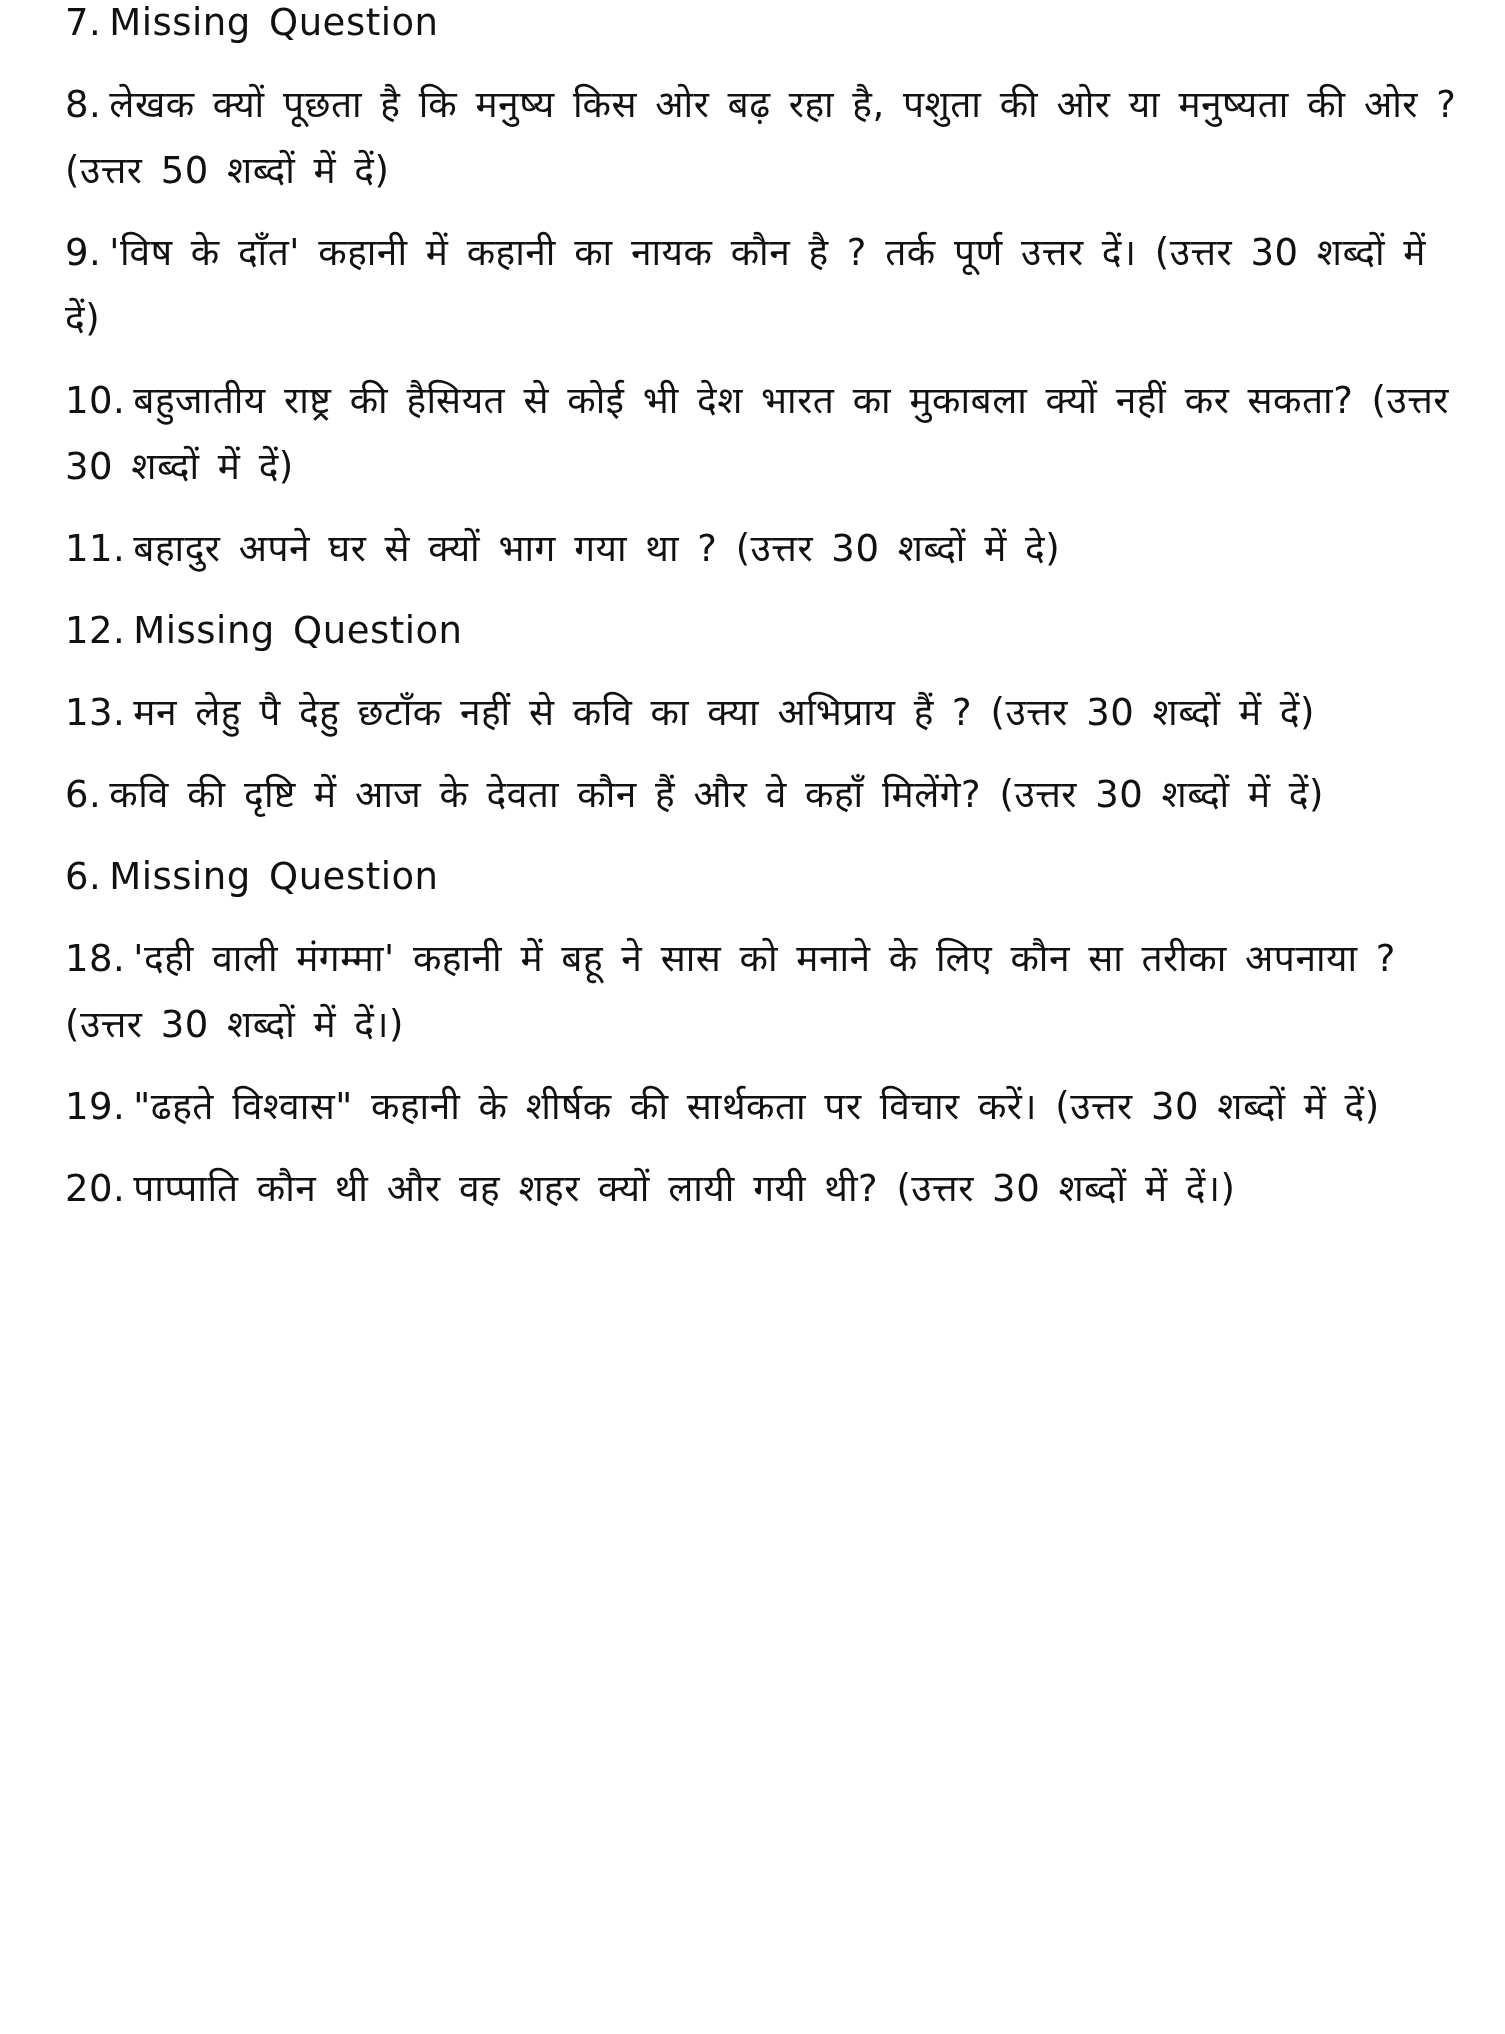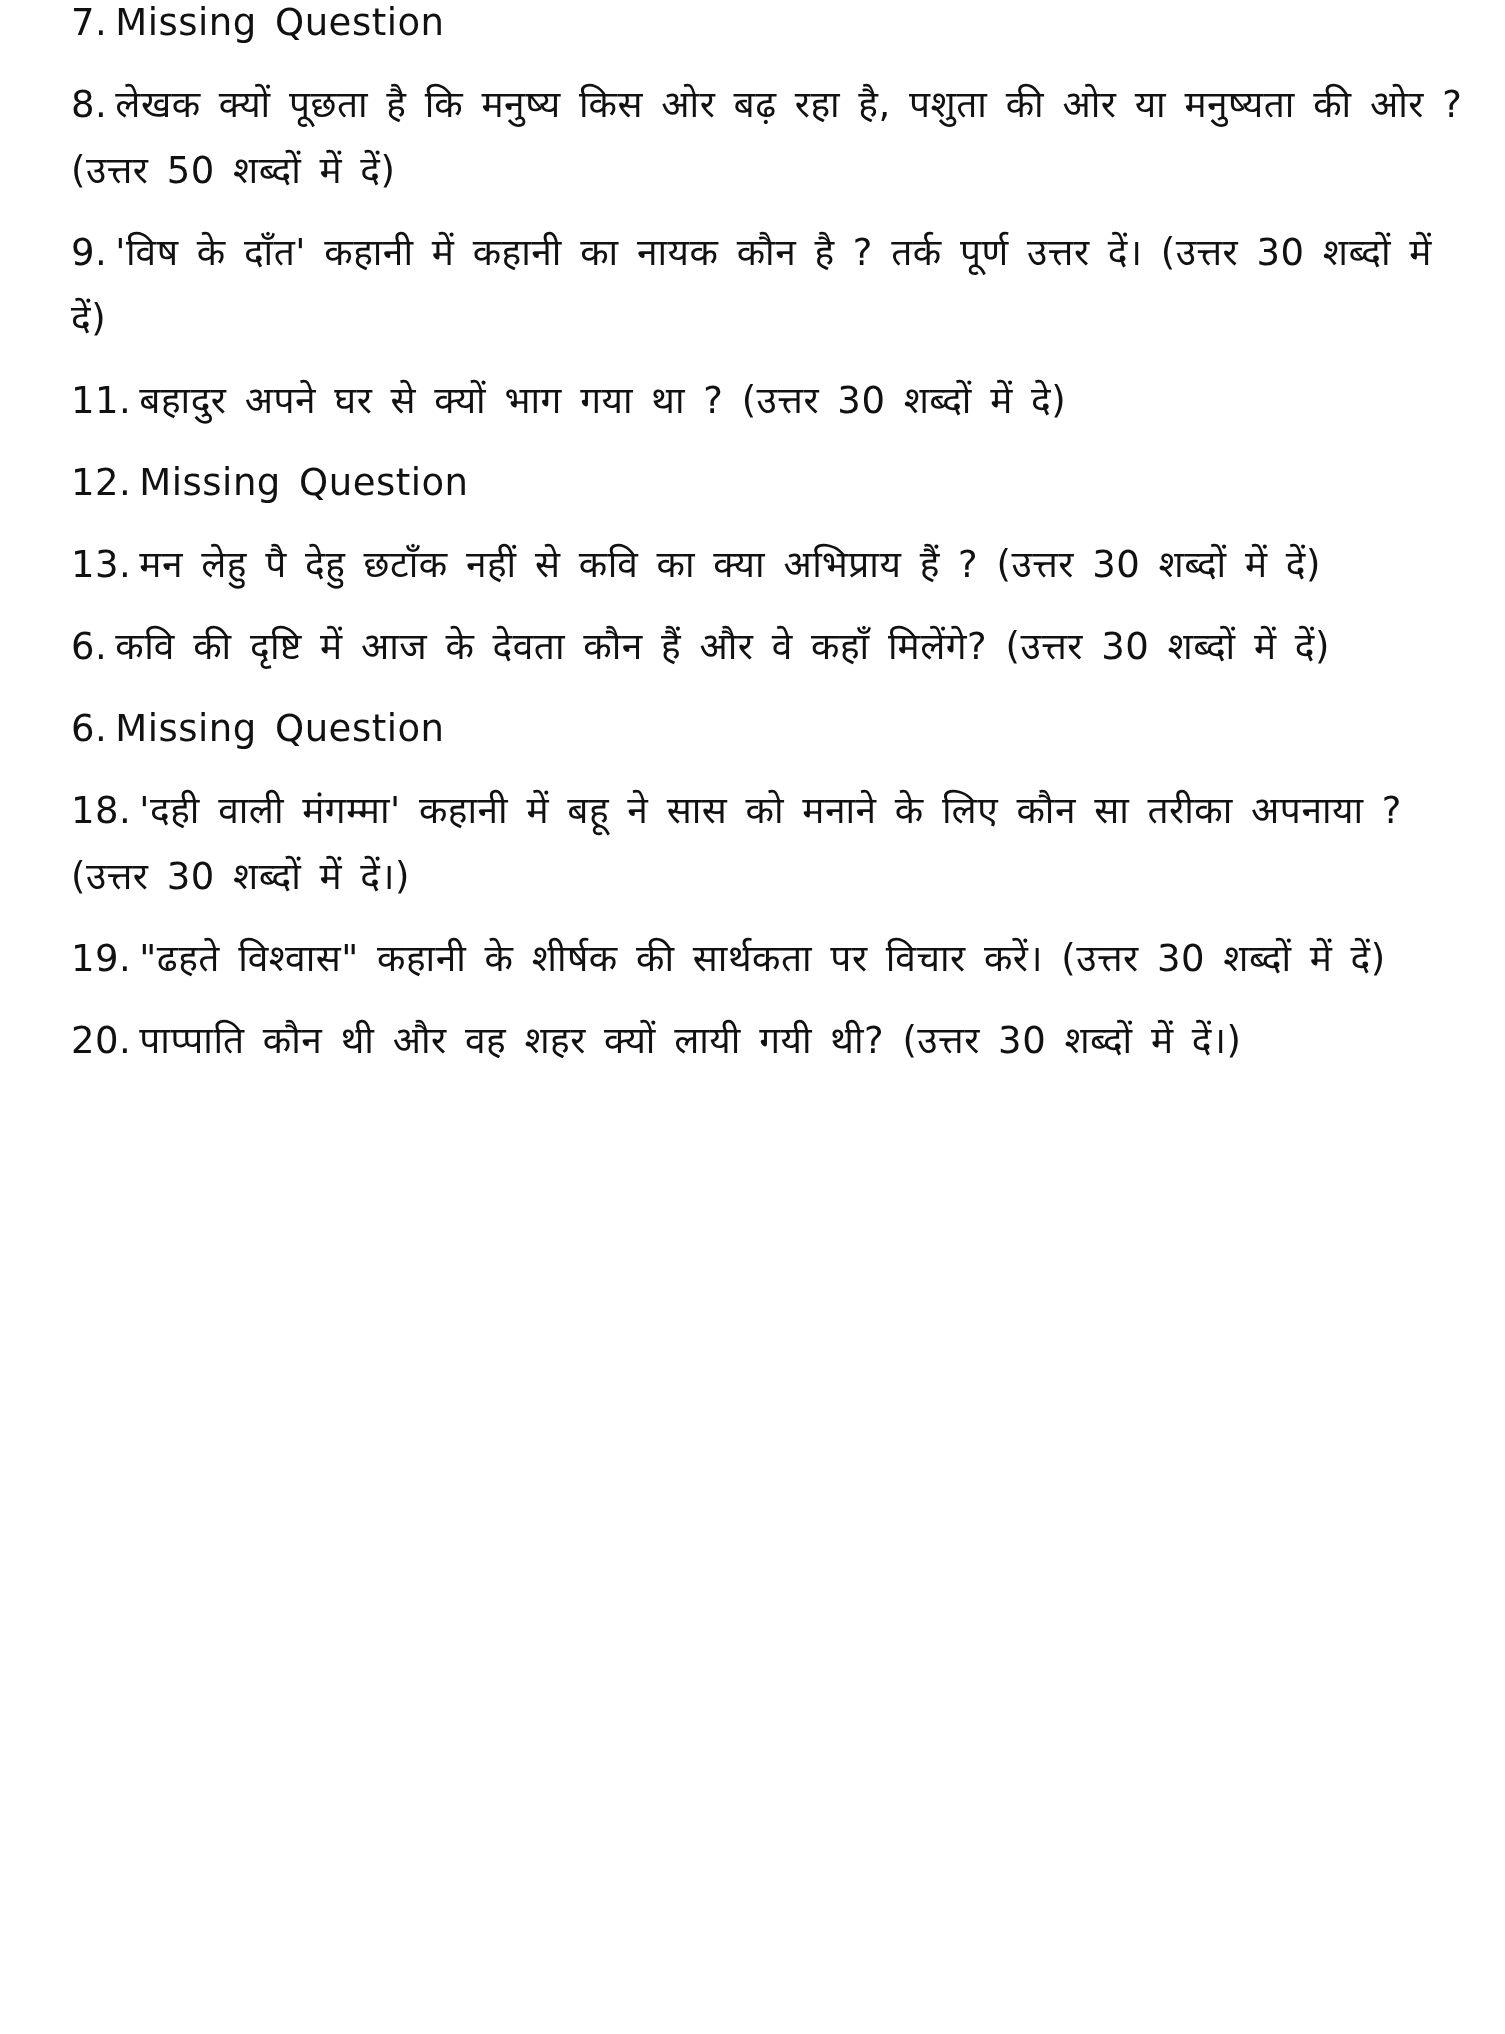--- a/index.html
+++ b/index.html
@@ -10,41 +10,42 @@
     body {
       width: 1505px;
       height: 2034px;
       position: relative;
       overflow: hidden;
       color: #111111;
       font-family: "DejaVu Sans", "Liberation Sans", sans-serif;
     }
     .page {
       position: absolute;
-      left: 71px;
+      left: 65px;
       top: 0;
       width: 1400px;
     }
     .q {
       font-size: 37px;
       line-height: 66px;
       margin: 0 0 16px 0;
       letter-spacing: 0.5px;
       word-spacing: 6px;
     }
     .q.first { margin-top: -10px; }
     .q .num { margin-right: 8px; }
   </style>
 </head>
 <body>
 
 <div class="page">
   <p class="q first"><span class="num">7.</span><span>Missing Question</span></p>
   <p class="q"><span class="num">8.</span><span>लेखक क्यों पूछता है कि मनुष्य किस ओर बढ़ रहा है, पशुता की ओर या मनुष्यता की ओर ? (उत्तर 50 शब्दों में दें)</span></p>
   <p class="q"><span class="num">9.</span><span>'विष के दाँत' कहानी में कहानी का नायक कौन है ? तर्क पूर्ण उत्तर दें। (उत्तर 30 शब्दों में दें)</span></p>
+  <p class="q"><span class="num">10.</span><span>बहुजातीय राष्ट्र की हैसियत से कोई भी देश भारत का मुकाबला क्यों नहीं कर सकता? (उत्तर 30 शब्दों में दें)</span></p>
   <p class="q"><span class="num">11.</span><span>बहादुर अपने घर से क्यों भाग गया था ? (उत्तर 30 शब्दों में दे)</span></p>
   <p class="q"><span class="num">12.</span><span>Missing Question</span></p>
   <p class="q"><span class="num">13.</span><span>मन लेहु पै देहु छटाँक नहीं से कवि का क्या अभिप्राय हैं ? (उत्तर 30 शब्दों में दें)</span></p>
   <p class="q"><span class="num">6.</span><span>कवि की दृष्टि में आज के देवता कौन हैं और वे कहाँ मिलेंगे? (उत्तर 30 शब्दों में दें)</span></p>
   <p class="q"><span class="num">6.</span><span>Missing Question</span></p>
   <p class="q"><span class="num">18.</span><span>'दही वाली मंगम्मा' कहानी में बहू ने सास को मनाने के लिए कौन सा तरीका अपनाया ? (उत्तर 30 शब्दों में दें।)</span></p>
   <p class="q"><span class="num">19.</span><span>"ढहते विश्वास" कहानी के शीर्षक की सार्थकता पर विचार करें। (उत्तर 30 शब्दों में दें)</span></p>
   <p class="q"><span class="num">20.</span><span>पाप्पाति कौन थी और वह शहर क्यों लायी गयी थी? (उत्तर 30 शब्दों में दें।)</span></p>
 </div>
 

